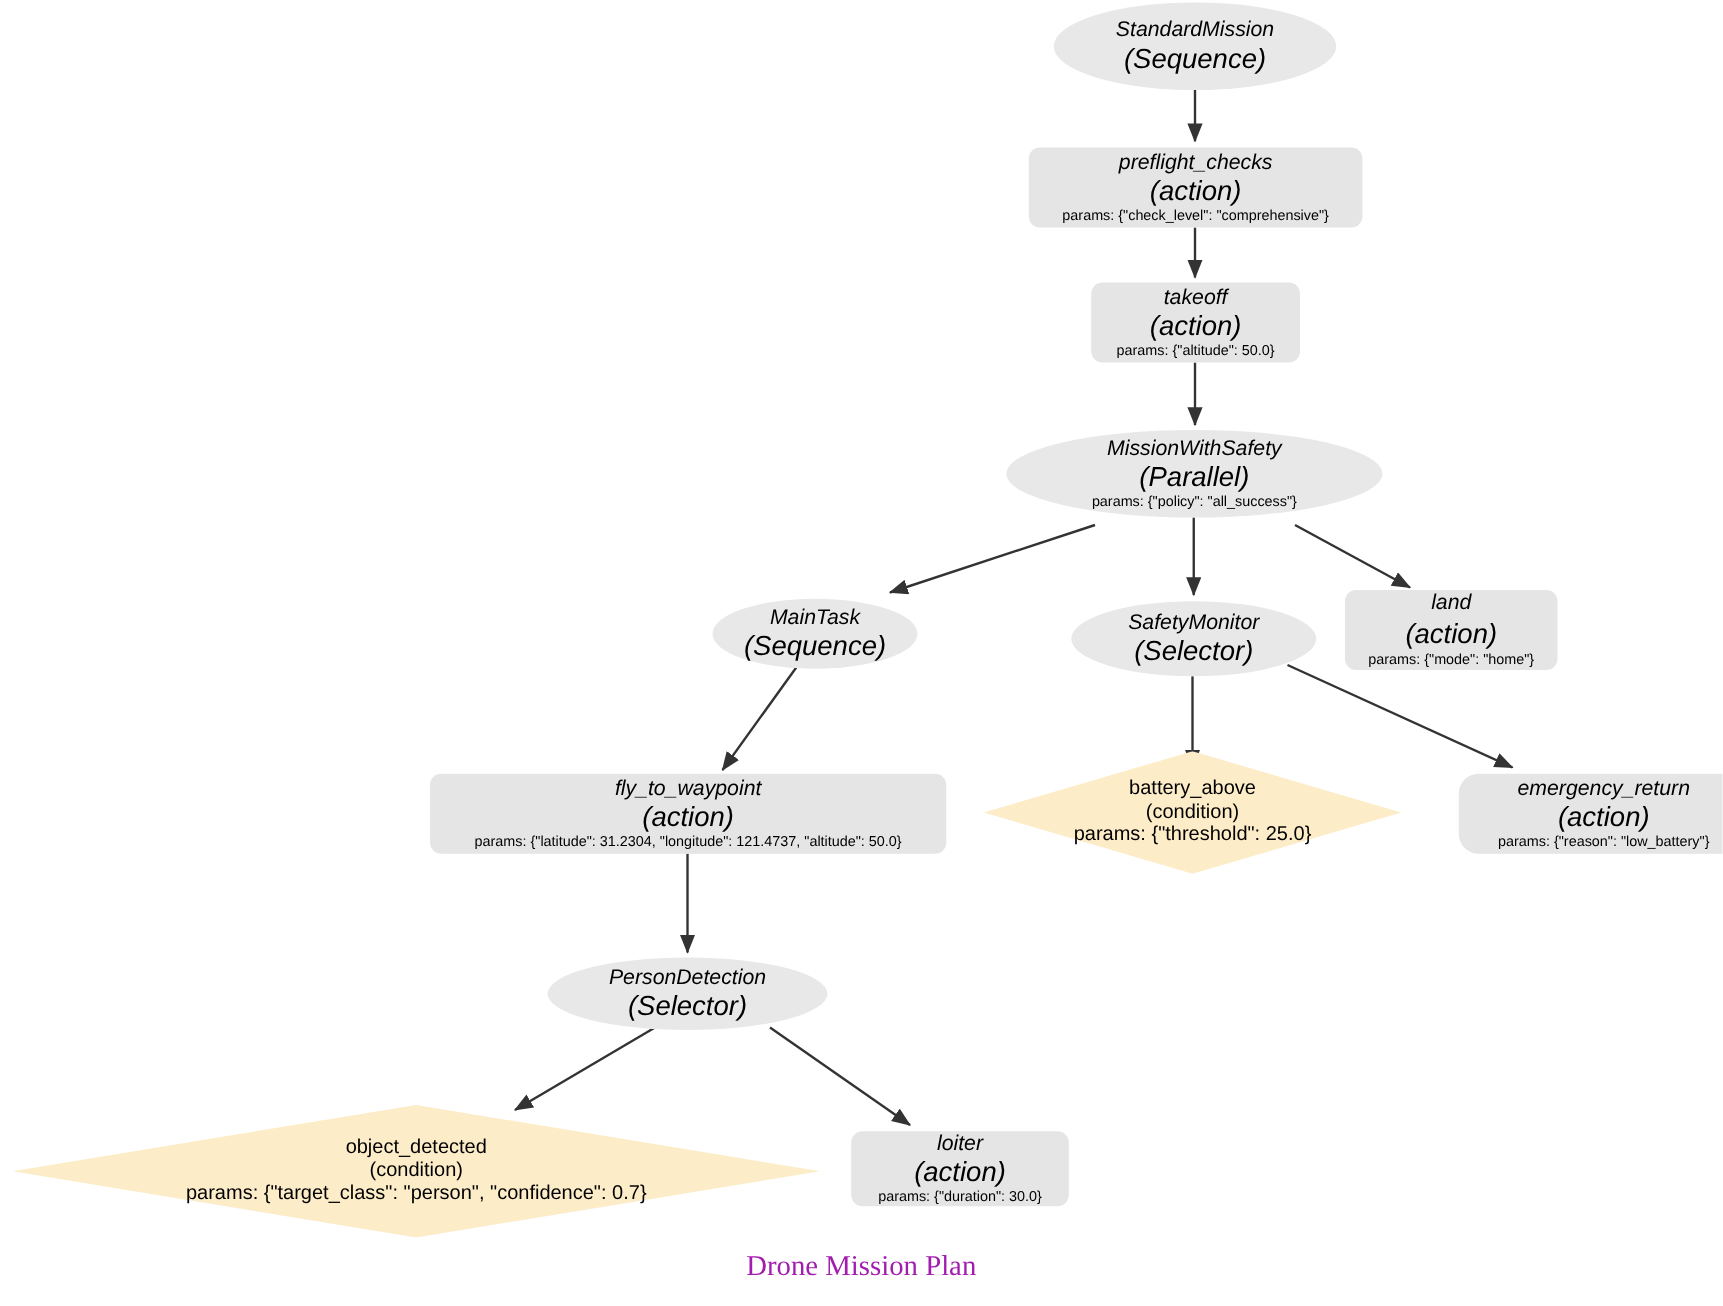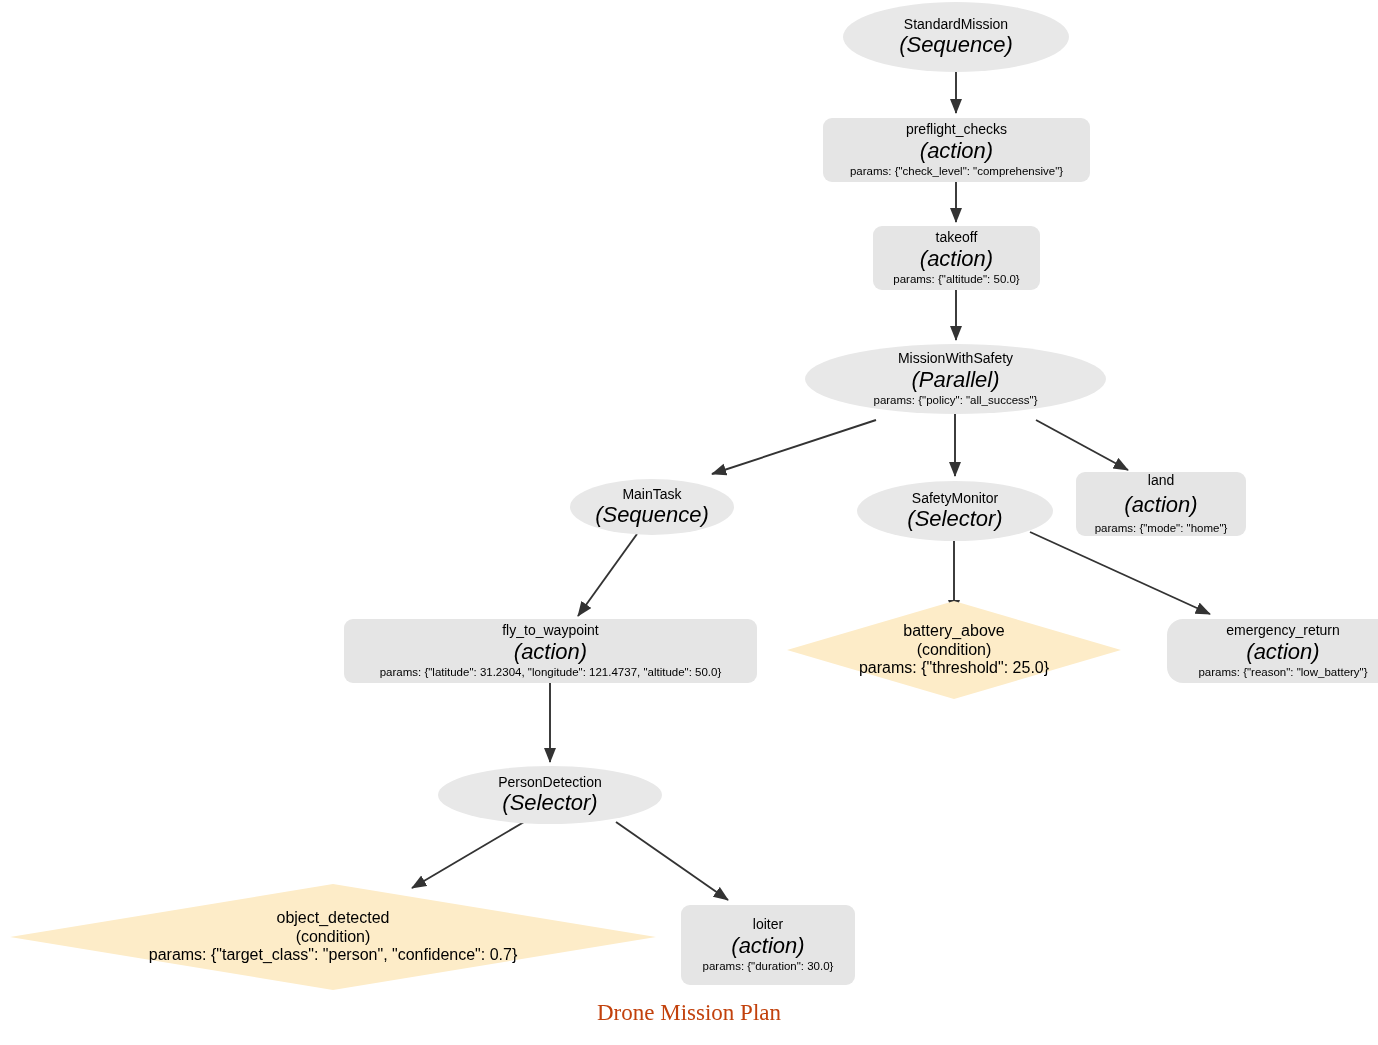--- a/index.html
+++ b/index.html
@@ -34,22 +34,23 @@
     position: absolute;
     box-sizing: border-box;
     display: flex;
     flex-direction: column;
     align-items: center;
     justify-content: center;
     text-align: center;
     line-height: 1.18;
   }
   .node .nlabel {
-    font-size: 14px;
+    font-size: 17px;
     white-space: nowrap;
+    font-style: italic;
   }
   .node .ntype {
     font-size: 22px;
     font-style: italic;
     white-space: nowrap;
   }
   .node .nparams {
     font-size: 11.5px;
     white-space: nowrap;
     margin-top: 1px;
@@ -89,21 +90,21 @@
   }
 
   #caption {
     position: absolute;
     left: 0;
     top: 1000px;
     width: 1378px;
     text-align: center;
     font-family: "Liberation Serif", serif;
     font-size: 23px;
-    color: #c2410c;
+    color: #a21caf;
   }
 </style>
 </head>
 <body>
 
 <div id="canvas">
 
   <svg id="edges" viewBox="0 0 1378 1045">
     <defs>
       <marker id="arrow" markerWidth="9" markerHeight="9" refX="7.5" refY="3.2" orient="auto" markerUnits="strokeWidth">
@@ -197,21 +198,21 @@
     <svg class="diamond-bg" viewBox="0 0 646 106" preserveAspectRatio="none">
       <polygon points="323,0 646,53 323,106 0,53" fill="#fdecc8"></polygon>
     </svg>
     <div class="inner">
       <div class="nlabel">object_detected</div>
       <div class="ntype">(condition)</div>
       <div class="nparams">params: {"target_class": "person", "confidence": 0.7}</div>
     </div>
   </div>
 
-  <div class="node shape-box" style="left:681px; top:905px; width:174px; height:80px;">
+  <div class="node shape-box" style="left:681px; top:905px; width:174px; height:60px;">
     <div class="nlabel">loiter</div>
     <div class="ntype">(action)</div>
     <div class="nparams">params: {"duration": 30.0}</div>
   </div>
 
   <div id="caption">Drone Mission Plan</div>
 
 </div>
 
 </body></html>

